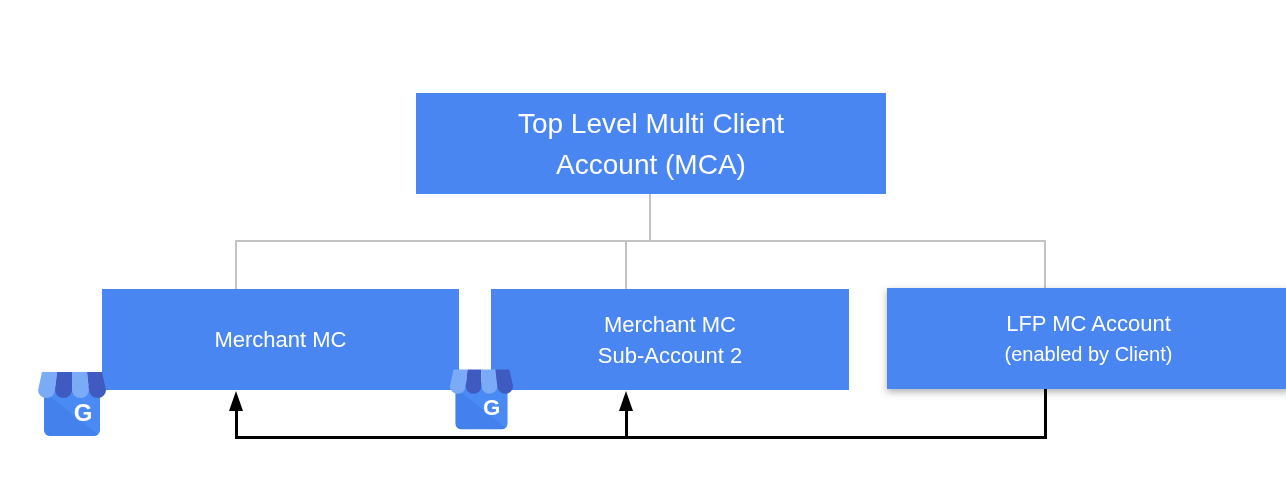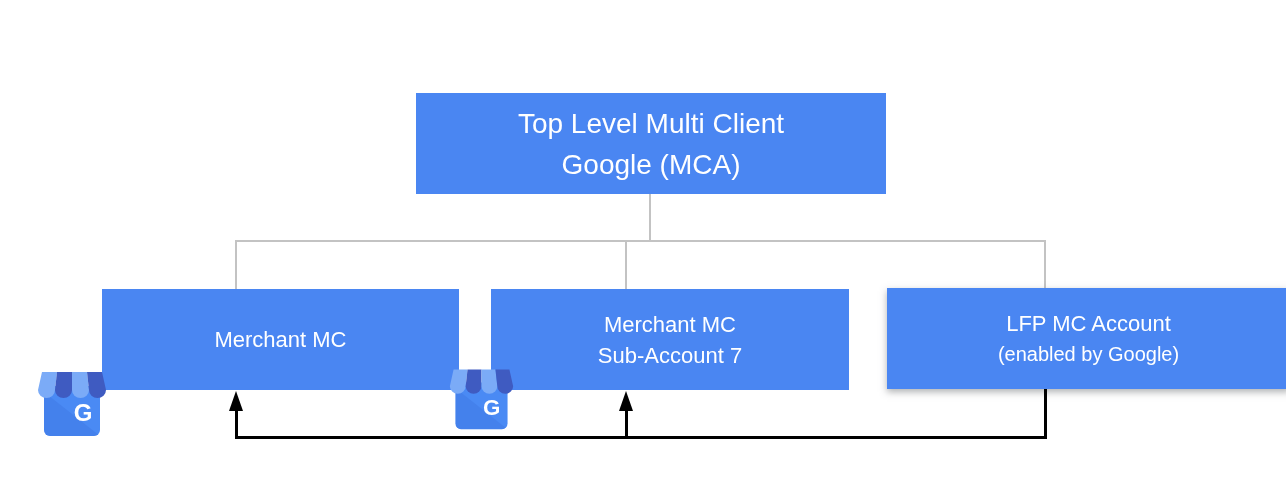--- a/index.html
+++ b/index.html
@@ -46,35 +46,35 @@
 <div class="canvas">
 
   <div class="gline" style="left:649px; top:194px; width:2px;  height:47px;"></div>
   <div class="gline" style="left:235px; top:240px; width:811px; height:2px;"></div>
   <div class="gline" style="left:235px; top:240px; width:2px;  height:49px;"></div>
   <div class="gline" style="left:625px; top:240px; width:2px;  height:49px;"></div>
   <div class="gline" style="left:1044px; top:240px; width:2px; height:48px;"></div>
 
   <div class="box root-box" style="left:416px; top:93px; width:470px; height:101px;">
     <span class="ln">Top Level Multi Client</span>
-    <span class="ln">Google (MCA)</span>
+    <span class="ln">Account (MCA)</span>
   </div>
 
   <div class="box child-box" style="left:58px; top:289px; width:357px; height:101px;">
     <span class="ln">Merchant MC</span>
   </div>
 
   <div class="box child-box" style="left:447px; top:289px; width:358px; height:101px;">
     <span class="ln">Merchant MC</span>
-    <span class="ln">Sub-Account 7</span>
+    <span class="ln">Sub-Account 2</span>
   </div>
 
   <div class="box child-box shadowed" style="left:843px; top:288px; width:403px; height:101px;">
     <span class="ln">LFP MC Account</span>
-    <span class="ln ln-sub">(enabled by Google)</span>
+    <span class="ln ln-sub">(enabled by Client)</span>
   </div>
 
   <div class="bline" style="left:1044px; top:389px; width:3px; height:50px;"></div>
   <div class="bline" style="left:235px;  top:436px; width:812px; height:3px;"></div>
   <div class="bline" style="left:235px; top:408px; width:3px; height:31px;"></div>
   <div class="arrow-head" style="left:229px; top:391px;"></div>
   <div class="bline" style="left:625px; top:408px; width:3px; height:31px;"></div>
   <div class="arrow-head" style="left:619px; top:391px;"></div>
 
   <svg class="biz-icon" style="left:36px; top:366px;" width="72" height="72" viewBox="0 0 72 72">

